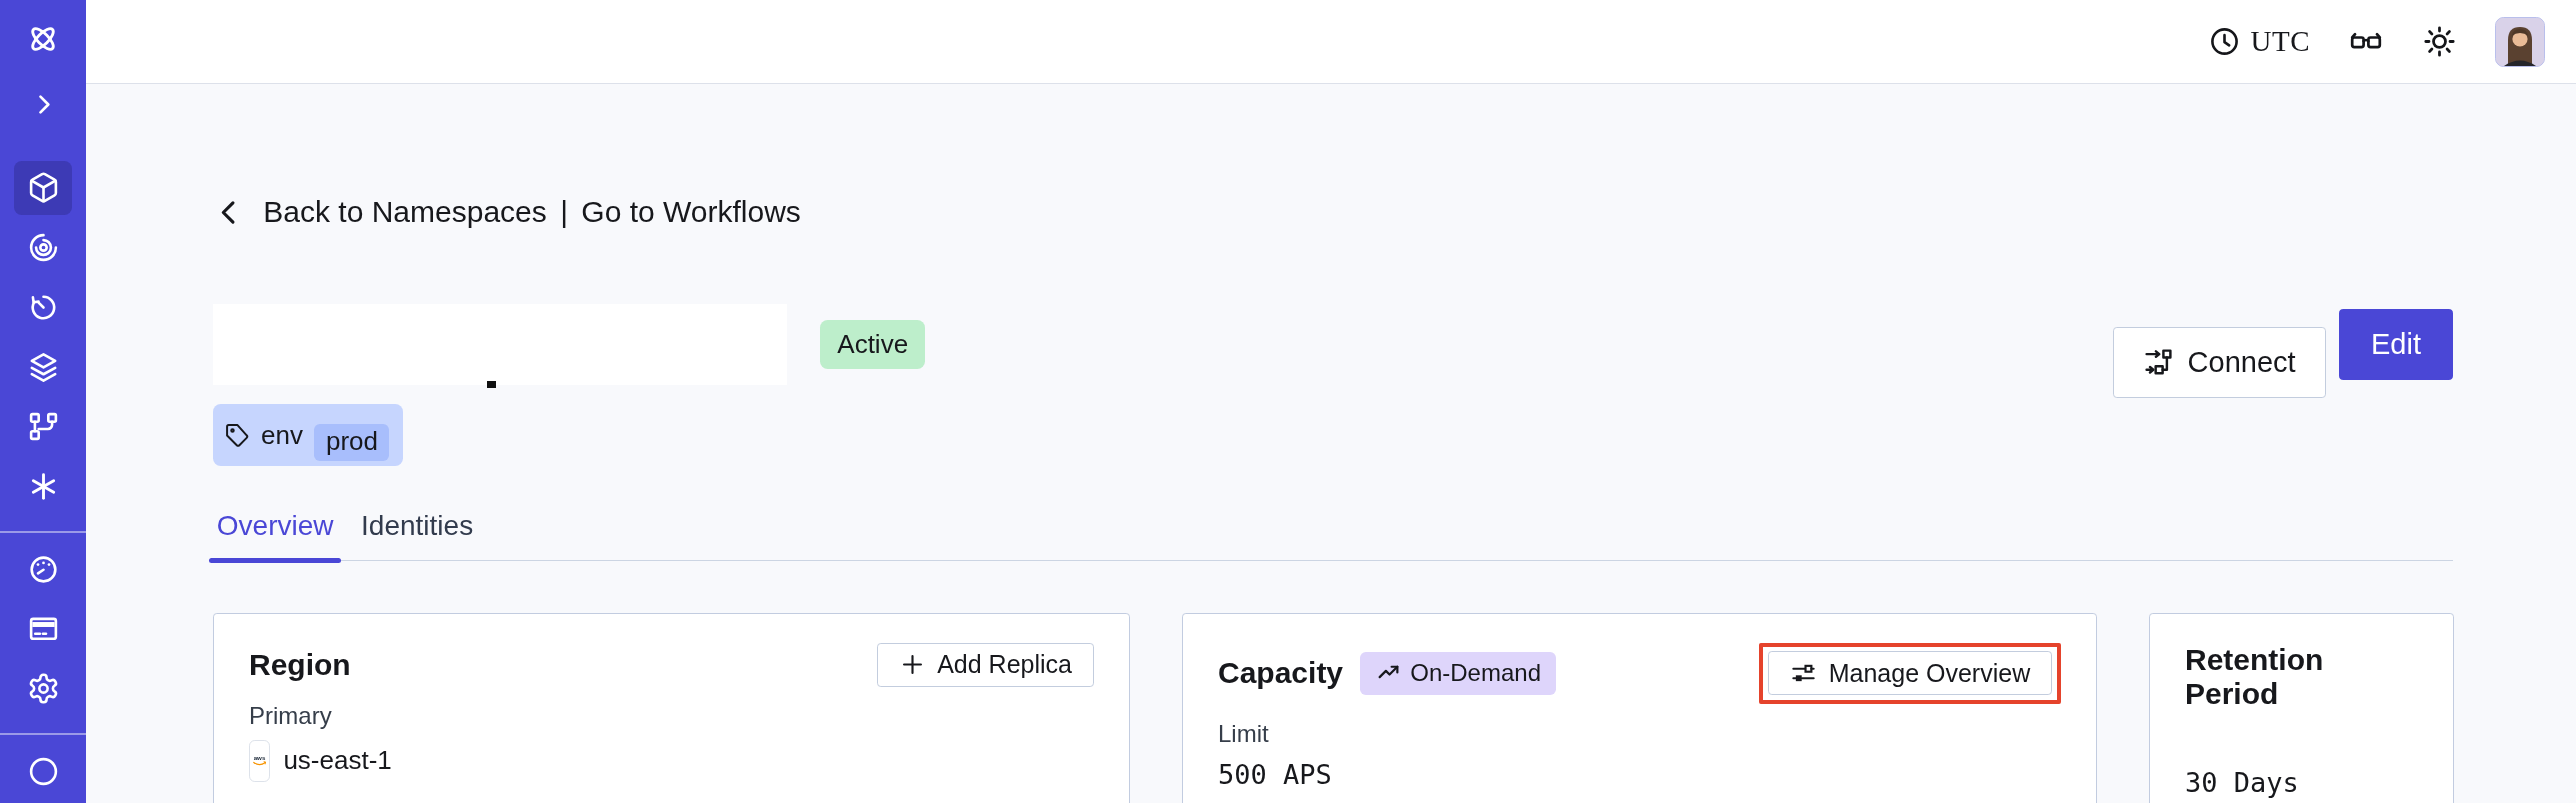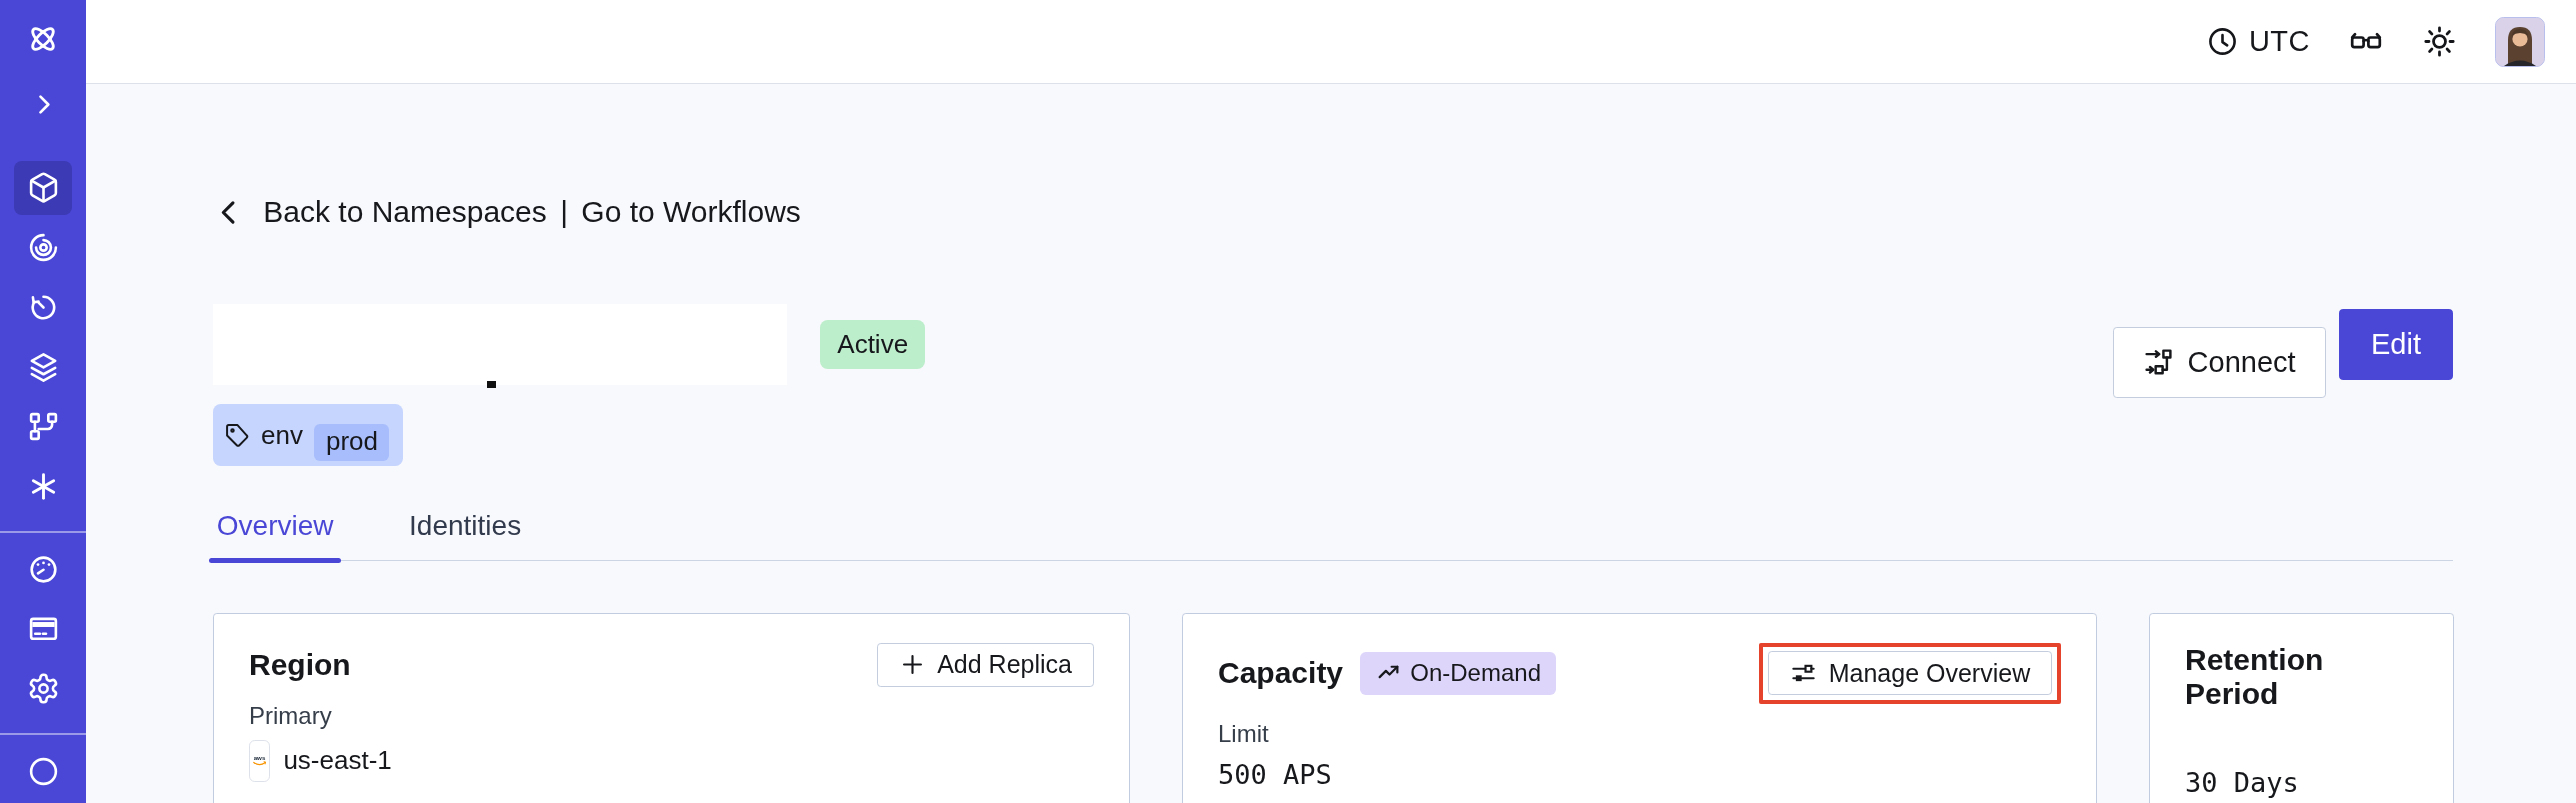--- a/index.html
+++ b/index.html
@@ -18,21 +18,21 @@
   .sb-logo{margin-bottom:33px;}
   .sb-chevron{margin-bottom:42px;}
   .sb-item{width:58px;height:58px;display:flex;align-items:center;justify-content:center;border-radius:7.7px;margin-bottom:5.8px;cursor:pointer;}
   .sb-item.active{background:var(--sidebar-active);}
   .sb-divider{width:86px;height:1.9px;background:rgba(255,255,255,.45);margin:11.5px 0 9.6px 0;}
   .sb-icon{display:block;}
 
   
   .right-col{flex:1;display:flex;flex-direction:column;min-width:0;}
   .topbar{height:84px;min-height:84px;background:#ffffff;border-bottom:1.9px solid var(--topbar-border);display:flex;align-items:center;justify-content:flex-end;padding-right:31px;box-sizing:border-box;gap:38px;}
-  .tz-btn{display:flex;align-items:flex-end;gap:9.6px;cursor:pointer;}
+  .tz-btn{display:flex;align-items:flex-end;gap:9.6px;cursor:pointer;font-family:Liberation Serif, serif;}
   .tz-label{font-size:29px;font-weight:500;letter-spacing:0.5px;}
   .avatar{width:48px;height:48px;border-radius:8.6px;border:1.9px solid #b9bfec;overflow:hidden;cursor:pointer;background:#d9d2e9;}
 
   
   .main{flex:1;background:var(--page-bg);padding:111px 123px 0 127px;box-sizing:border-box;overflow:hidden;}
 
   .backrow{display:flex;align-items:flex-end;gap:17.3px;margin-bottom:61px;}
   .backrow .txt{font-size:30px;font-weight:500;display:flex;align-items:center;gap:13.4px;}
   .backrow .sep{font-weight:400;}
   .linkish{cursor:pointer;}
@@ -44,21 +44,21 @@
   .status-badge{background:var(--green-bg);color:var(--ink);font-size:26px;padding:11.5px 17.3px;border-radius:7.7px;line-height:1;}
   .header-actions{display:flex;align-items:center;gap:13.4px;}
   .btn{display:inline-flex;align-items:center;justify-content:center;gap:13.4px;background:#fff;border:1.9px solid var(--btn-border);border-radius:3.8px;font-size:29px;font-weight:500;color:var(--ink);cursor:pointer;box-sizing:border-box;}
   .btn-connect{height:71px;padding:0 29px;margin-top:37px;}
   .btn-edit{height:71px;padding:4px 31px;background:var(--accent);border-color:var(--accent);color:#fff;font-weight:400;}
 
   .tagrow{margin-top:5.8px;}
   .tag-pill{display:inline-flex;align-items:center;gap:11.5px;background:var(--tag-bg);border-radius:7.7px;padding:5.8px 13.4px 5.8px 11.5px;font-size:26px;}
   .tag-chip{background:var(--tag-chip);border-radius:5.8px;padding:2.9px 11.5px;line-height:1.2;margin-top:14px;}
 
-  .tabs{margin-top:44px;display:flex;gap:68px;border-bottom:1.9px solid var(--line);}
+  .tabs{margin-top:44px;display:flex;gap:20px;border-bottom:1.9px solid var(--line);}
   .tab{font-size:28px;padding:0 3.8px 17.3px 3.8px;position:relative;cursor:pointer;color:var(--tab-ink);}
   .tab.active{color:var(--accent);font-weight:500;}
   .tab.active::after{content:"";position:absolute;left:-3.8px;right:-3.8px;bottom:-3.8px;height:5.8px;background:var(--accent);border-radius:2.9px;}
 
   .cards{margin-top:52px;display:grid;grid-template-columns:917px 915px 305px;gap:52px;}
   .card{background:#fff;border:1.9px solid var(--card-border);border-radius:3.8px;padding:29px 35px;box-sizing:border-box;height:201px;}
   .card-head{display:flex;align-items:center;justify-content:space-between;}
   .card-head-left{display:flex;align-items:center;gap:17.3px;}
   .card-title{font-size:30px;font-weight:600;}
   .pill-badge{display:inline-flex;align-items:center;gap:9.6px;background:var(--lavender-bg);border-radius:5.8px;padding:7.7px 15.3px;font-size:24px;justify-content:flex-end;}

